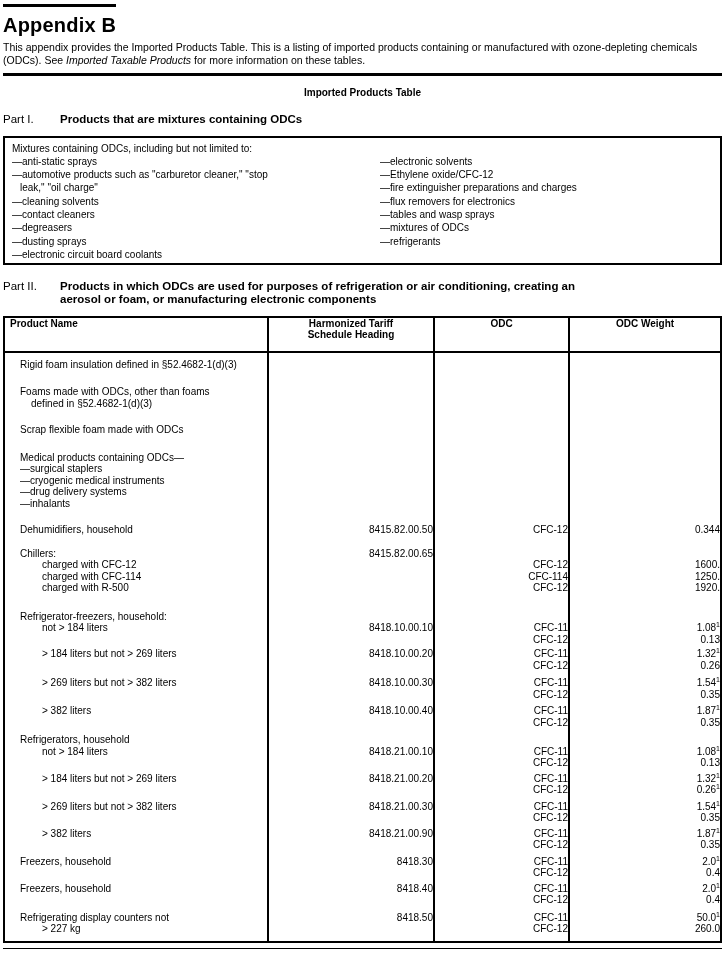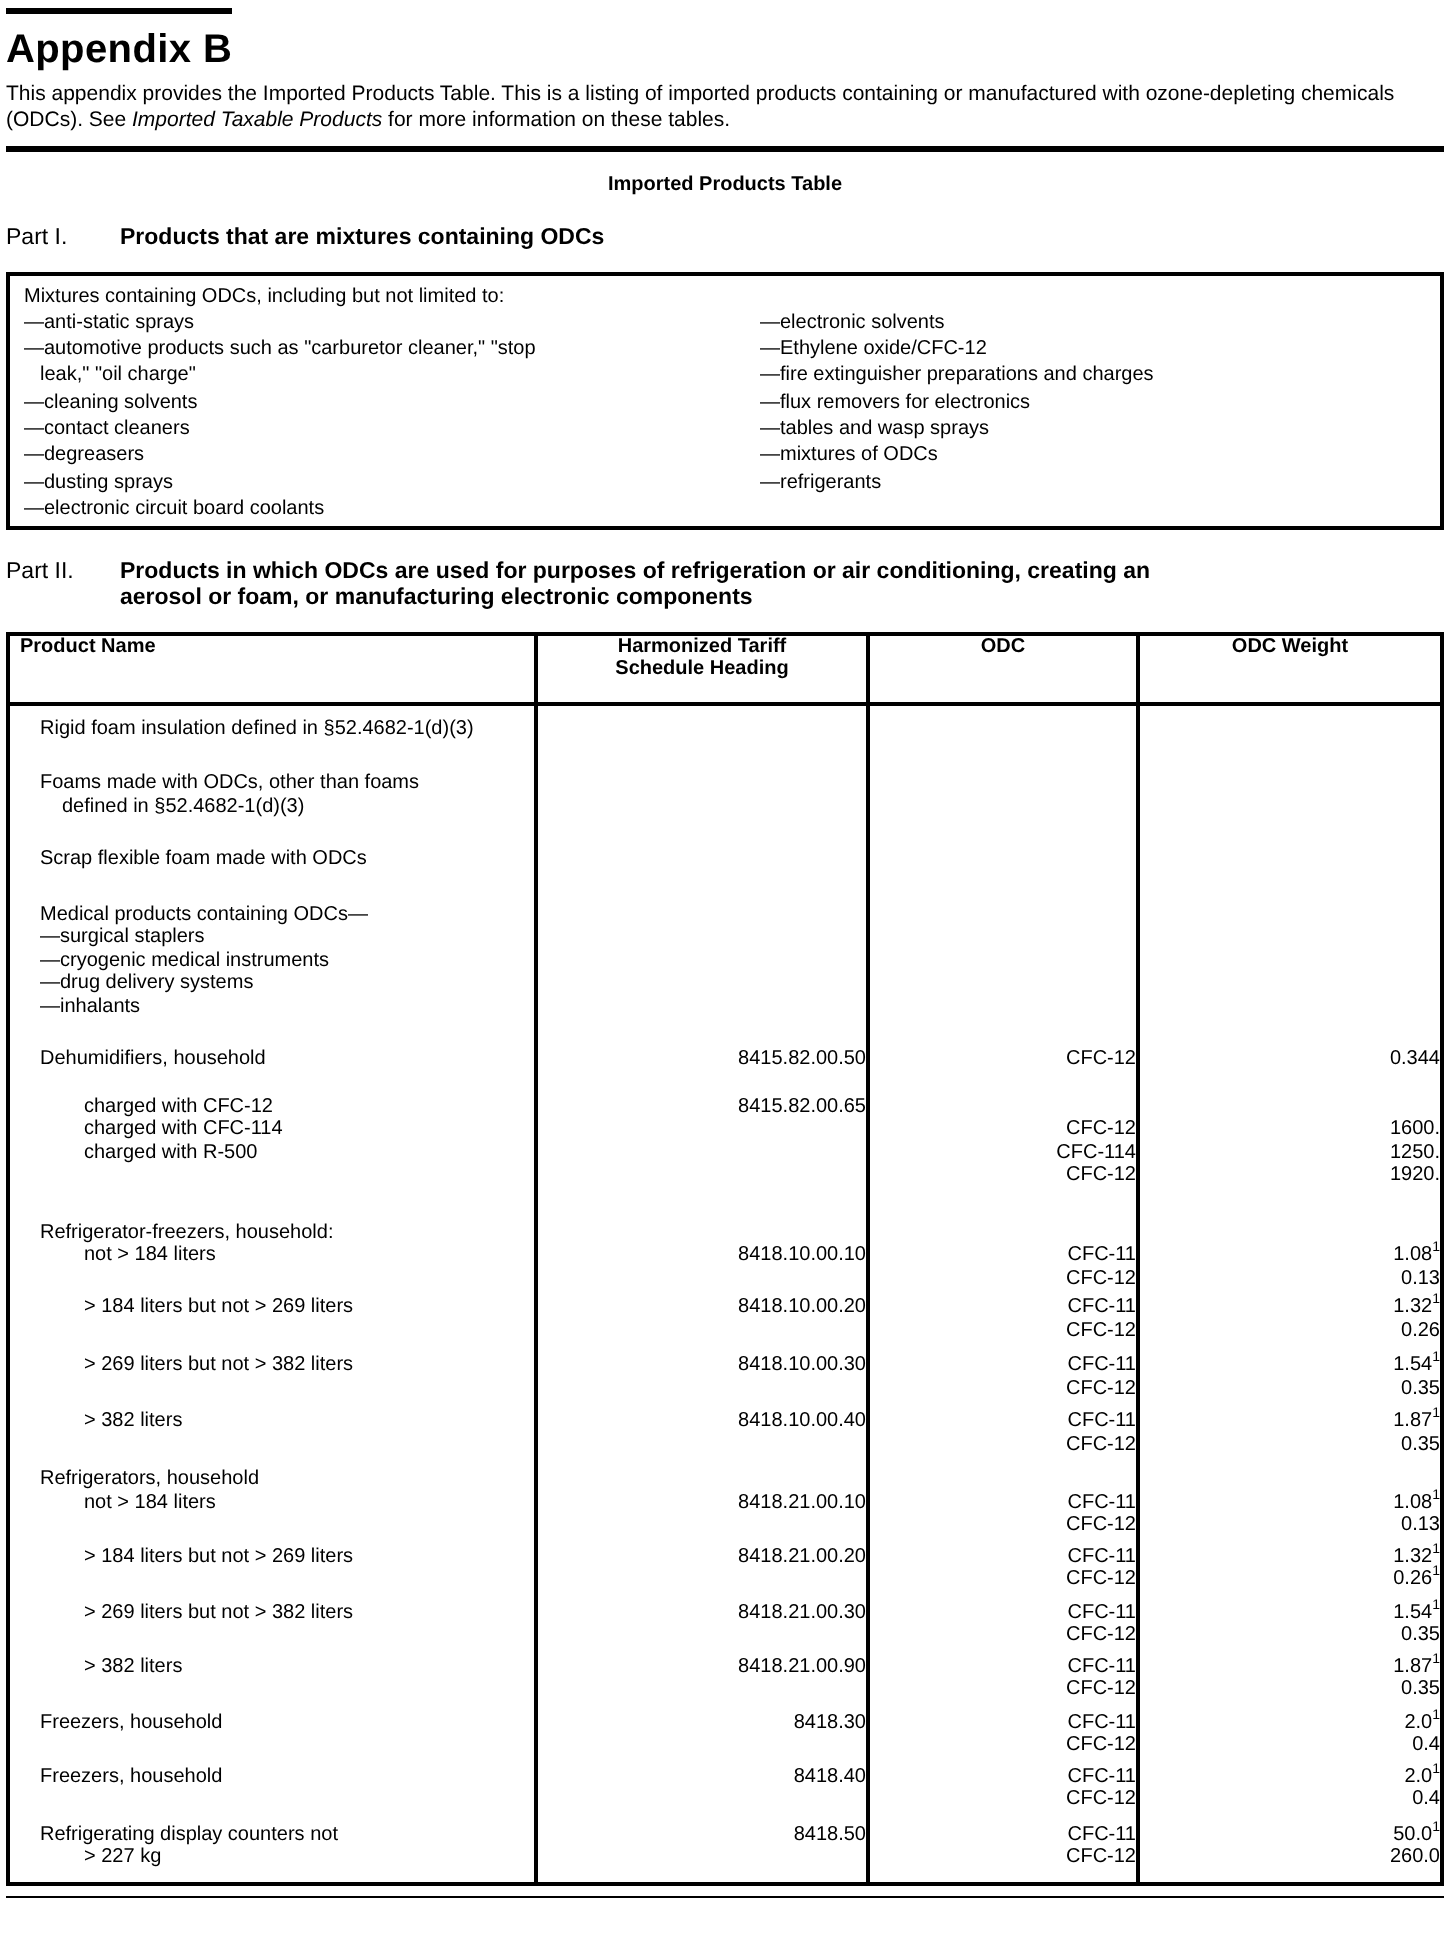--- a/index.html
+++ b/index.html
@@ -160,20 +160,21 @@
           </div>
           <div class="bc ccell" style="padding-bottom: 12px;">
             <div class="ln">CFC-12</div>
           </div>
           <div class="bc ccell" style="padding-bottom: 12px;">
             <div class="ln">0.344</div>
           </div>
         </div>
         <div class="grid4 blk">
           <div class="bc pcell" style="padding-bottom: 17px;">
+            <div class="ln">Chillers:</div>
             <div class="ln ind2">charged with CFC-12</div>
             <div class="ln ind2">charged with CFC-114</div>
             <div class="ln ind2">charged with R-500</div>
           </div>
           <div class="bc ccell" style="padding-bottom: 17px;">
             <div class="ln">8415.82.00.65</div>
           </div>
           <div class="bc ccell" style="padding-bottom: 17px;">
             <div class="ln">&nbsp;</div>
             <div class="ln">CFC-12</div>

